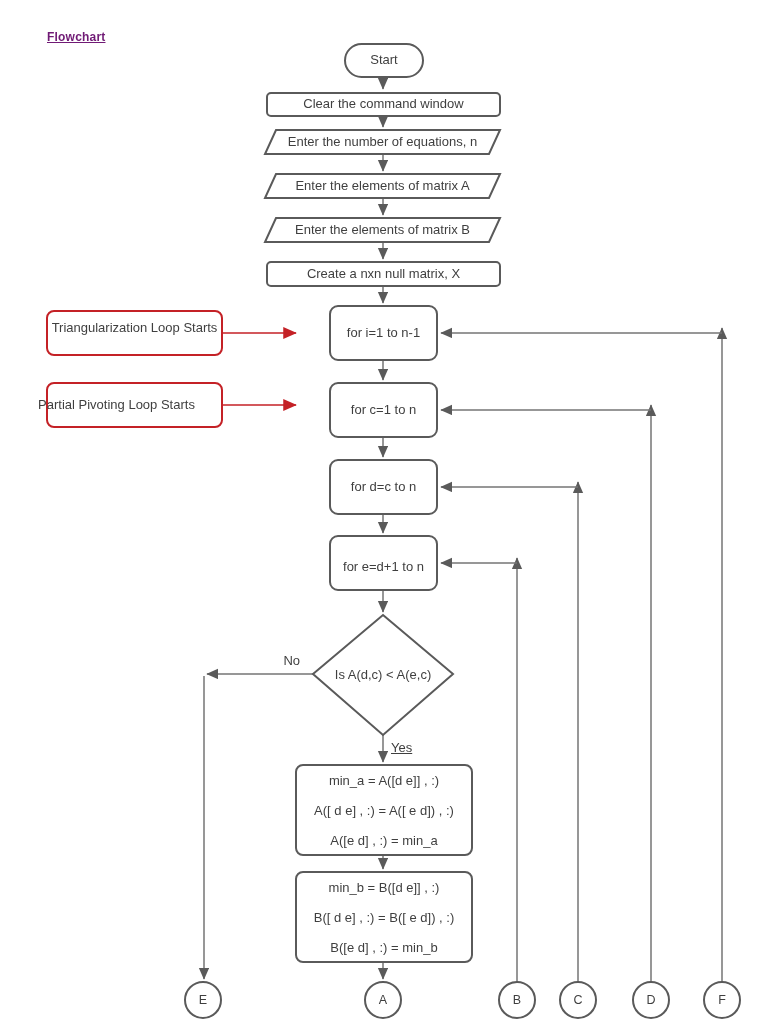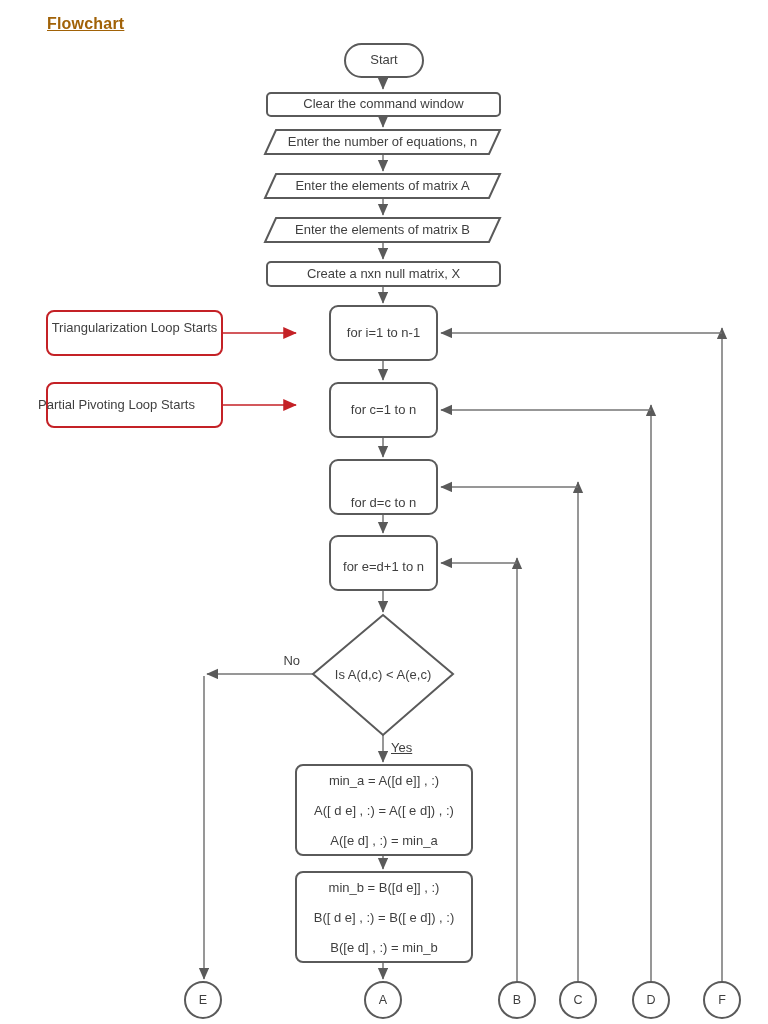--- a/index.html
+++ b/index.html
@@ -1,22 +1,22 @@
 <!DOCTYPE html>
 <html><head>
 <meta charset="utf-8">
 <style>
   html,body{margin:0;padding:0;background:#ffffff;}
   .page{
     position:relative;width:768px;height:1024px;background:#ffffff;overflow:hidden;
     font-family:"Liberation Sans","DejaVu Sans",sans-serif;color:#3f3f3f;
   }
   .page-title{
-    position:absolute;left:47px;top:15px;font-size:16px;font-weight:bold;
-    text-decoration:underline;color:#a16207;letter-spacing:.2px;
+    position:absolute;left:47px;top:30px;font-size:12px;font-weight:bold;
+    text-decoration:underline;color:#701a75;letter-spacing:.2px;
   }
   svg.canvas{position:absolute;left:0;top:0;width:768px;height:1024px;}
   .lbl{
     position:absolute;display:flex;align-items:center;justify-content:center;
     font-size:13px;line-height:1.15;text-align:center;white-space:nowrap;color:#3f3f3f;
   }
   .multi{
     position:absolute;display:flex;flex-direction:column;justify-content:space-around;
     align-items:center;font-size:13px;text-align:center;color:#3f3f3f;
   }
@@ -103,21 +103,21 @@
   </svg>
 
   <div class="lbl" style="left:345px;top:44px;width:78px;height:33px;text-align:center;">Start</div>
   <div class="lbl" style="left:267px;top:93px;width:233px;height:23px;">Clear the command window</div>
   <div class="lbl" style="left:265px;top:130px;width:235px;height:24px;">Enter the number of equations, n</div>
   <div class="lbl" style="left:265px;top:174px;width:235px;height:24px;">Enter the elements of matrix A</div>
   <div class="lbl" style="left:265px;top:218px;width:235px;height:24px;">Enter the elements of matrix B</div>
   <div class="lbl" style="left:267px;top:262px;width:233px;height:24px;">Create a nxn null matrix, X</div>
   <div class="lbl" style="left:330px;top:306px;width:107px;height:54px;">for i=1 to n-1</div>
   <div class="lbl" style="left:330px;top:383px;width:107px;height:54px;">for c=1 to n</div>
-  <div class="lbl" style="left:330px;top:460px;width:107px;height:54px;margin-top:16px;">for d=c to n</div>
+  <div class="lbl" style="left:330px;top:460px;width:107px;height:54px;">for d=c to n</div>
   <div class="lbl" style="left:330px;top:536px;width:107px;height:62px;">for e=d+1 to n</div>
   <div class="lbl" style="left:313px;top:615px;width:140px;height:120px;">Is A(d,c) &lt;  A(e,c)</div>
 
   <div class="multi" style="left:296px;top:765px;width:176px;height:90px;">
     <div>min_a = A([d e]] , :)</div>
     <div>A([ d e] , :) = A([ e d]) , :)</div>
     <div>A([e d] , :) = min_a</div>
   </div>
   <div class="multi" style="left:296px;top:872px;width:176px;height:90px;">
     <div>min_b = B([d e]] , :)</div>

